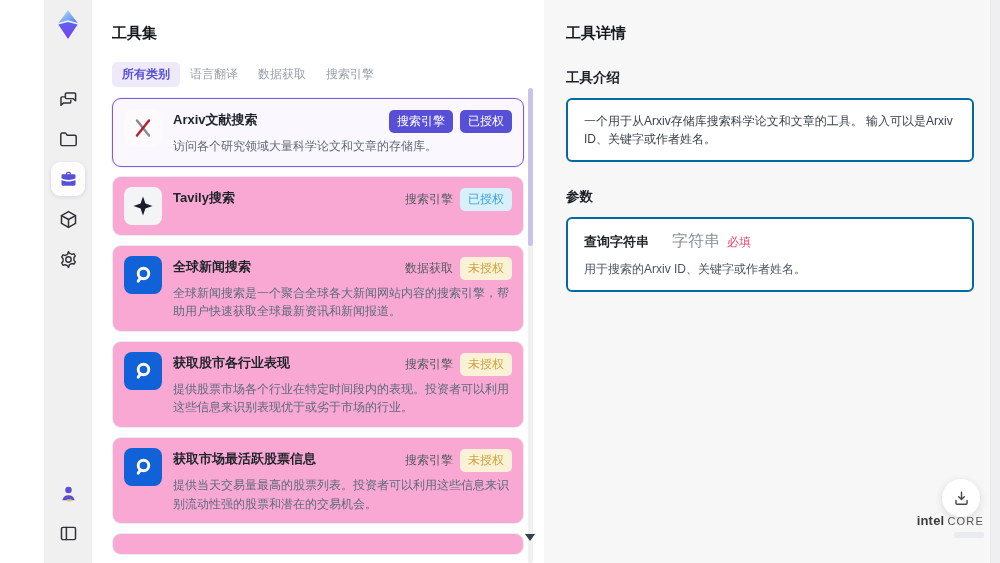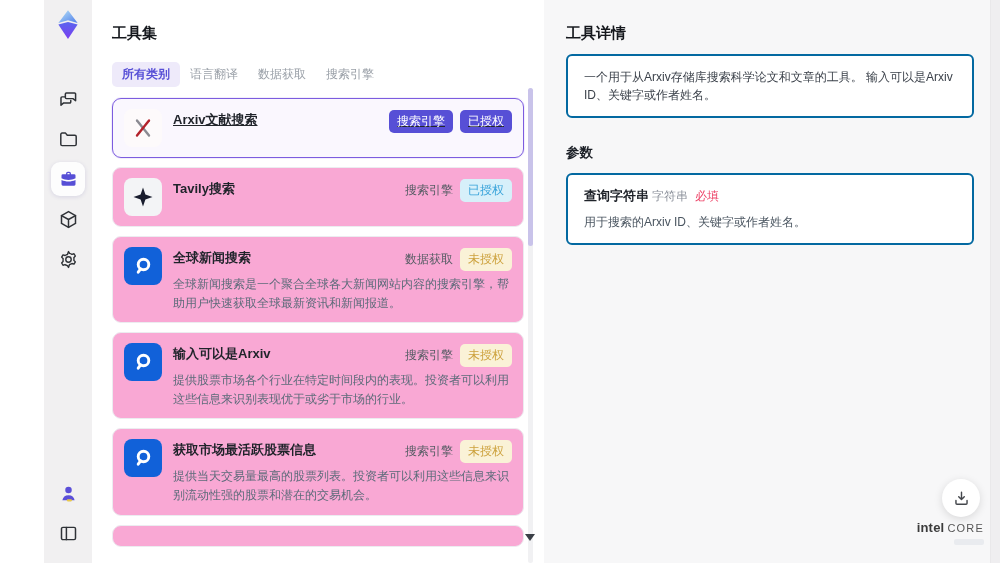--- a/index.html
+++ b/index.html
@@ -17,21 +17,21 @@
   .sidebar-bottom .nav-item { margin:3px 0; }
 
   
   .list-panel { width:452px; flex:none; background:#ffffff; position:relative; padding:14px 24px 0 20px; overflow:hidden; }
   .page-title { font-size:15px; font-weight:bold; margin-top:10px; color:#15181d; }
   .tabs { display:flex; margin-top:19px; }
   .tab { font-size:12px; color:#9aa0a8; padding:4px 10px; border-radius:5px; cursor:pointer; white-space:nowrap; }
   .tab.active { background:#eeeafa; color:var(--accent); font-weight:bold; }
   .tool-list { margin-top:11px; width:412px; }
   .tool-card { display:flex; gap:11px; background:#f9a8d4; border:1px solid #ececf0; border-radius:9px; padding:10px 11px; margin-bottom:9px; cursor:pointer; }
-  .tool-card.selected { border:1.5px solid var(--sel-border); background:var(--sel-bg); box-shadow:0 0 0 1px rgba(124,92,223,.10);text-decoration:underline; }
+  .tool-card.selected { border:1.5px solid var(--sel-border); background:var(--sel-bg); box-shadow:0 0 0 1px rgba(124,92,223,.10); }
   .tool-icon { width:38px; height:38px; flex:none; border-radius:8px; display:flex; align-items:center; justify-content:center; }
   .tool-icon svg { width:24px; height:24px; }
   .icon-arxiv { background:#fdfafb; }
   .icon-tavily { background:#f3f4f6; }
   .icon-bluesearch { background:var(--tool-blue); }
   .tool-main { flex:1; min-width:0; }
   .tool-head { display:flex; justify-content:space-between; align-items:flex-start; gap:8px; }
   .tool-title { font-size:13px; font-weight:bold; color:#1f232a; padding-top:2px; white-space:nowrap; }
   .badges { display:flex; gap:7px; align-items:center; flex:none; padding-top:1px; }
   .cat-text { font-size:12px; color:#565c64; }
@@ -47,29 +47,29 @@
       border-left:5px solid transparent; border-right:5px solid transparent; border-top:7px solid #3a3f46; }
 
   
   .detail-panel { flex:1; background:#f7f7f8; position:relative; padding:14px 26px 0 22px; overflow:hidden; }
   .detail-title { font-size:15px; font-weight:bold; margin-top:10px; color:#15181d; }
   .section-title { font-size:13.5px; font-weight:bold; margin-top:26px; color:#1b1f26; }
   .dcard { background:#fff; border:2px solid #0369a1; border-radius:6px; margin-top:11px; padding:12px 16px; }
   .intro-text { font-size:12px; color:#3c424b; line-height:1.5; }
   .param-head { display:flex; align-items:baseline; }
   .param-name { font-size:13px; font-weight:bold; color:#1f232a; }
-  .param-type { font-size:12px; color:#8a8f99; margin-left:3px; }
+  .param-type { font-size:16px; color:#8a8f99; margin-left:23px; }
   .param-required { font-size:12px; color:var(--required); margin-left:7px; }
   .param-desc { font-size:12px; color:#4a5560; margin-top:9px; }
   .panel-scroll-strip { position:absolute; right:0; top:0; width:10px; height:100%; background:#efeef0; border-left:1px solid #e9e8ea; }
 
   .fab { position:absolute; right:20px; bottom:46px; width:38px; height:38px; border-radius:50%;
       background:#fff; box-shadow:0 2px 8px rgba(0,0,0,.13); display:flex; align-items:center; justify-content:center; cursor:pointer; }
   .fab svg { width:19px; height:19px; }
-  .brand { position:absolute; right:16px; bottom:18px; text-align:center; line-height:1.1; }
+  .brand { position:absolute; right:16px; bottom:25px; text-align:center; line-height:1.1; }
   .brand-main { font-size:13px; color:#3b3b3b; font-weight:bold; letter-spacing:.2px; }
   .brand-sub { font-size:11px; color:#555; font-weight:400; letter-spacing:1.2px; margin-left:3px; }
   .brand-faded { width:30px; height:6px; background:#e9ebef; border-radius:2px; margin:3px 0 0 auto; }
 </style>
 </head>
 <body>
 
 <div class="app">
 
   <aside class="sidebar">
@@ -153,20 +153,21 @@
             </svg>
           </div>
     <div class="tool-main">
       <div class="tool-head">
         <div class="tool-title">Arxiv文献搜索</div>
         <div class="badges">
           <span class="cat badge badge-solid">搜索引擎</span>
           <span class="auth badge badge-solid">已授权</span>
         </div>
       </div>
+      <div class="tool-desc">访问各个研究领域大量科学论文和文章的存储库。</div>
     </div>
   </div>
 
   <div class="tool-card">
     <div class="tool-icon icon-tavily">
             <svg viewBox="0 0 24 24">
               <path d="M12 2.5 L14.4 9.6 L21.5 12 L14.4 14.4 L12 21.5 L9.6 14.4 L2.5 12 L9.6 9.6 Z" fill="#191d2e"></path>
             </svg>
           </div>
     <div class="tool-main">
@@ -201,21 +202,21 @@
 
   <div class="tool-card">
     <div class="tool-icon icon-bluesearch">
             <svg viewBox="0 0 24 24" fill="none" stroke="#ffffff" stroke-width="2.9" stroke-linecap="round">
               <circle cx="12.5" cy="10.5" r="5.3"></circle>
               <path d="M9.6 14.8 L7.2 18.2"></path>
             </svg>
           </div>
     <div class="tool-main">
       <div class="tool-head">
-        <div class="tool-title">输入可以是Arxiv</div>
+        <div class="tool-title">获取股市各行业表现</div>
         <div class="badges">
           <span class="cat cat-text">搜索引擎</span>
           <span class="auth badge badge-yellow">未授权</span>
         </div>
       </div>
       <div class="tool-desc">提供股票市场各个行业在特定时间段内的表现。投资者可以利用这些信息来识别表现优于或劣于市场的行业。</div>
     </div>
   </div>
 
   <div class="tool-card">
@@ -243,20 +244,21 @@
   </div>
 </div>
     <div class="list-scrollbar">
       <div class="thumb"></div>
     </div>
     <div class="scroll-down-indicator"></div>
   </main>
 
   <section class="detail-panel">
     <h2 class="detail-title">工具详情</h2>
+    <h3 class="section-title">工具介绍</h3>
     <div class="dcard">
       <div class="intro-text">一个用于从Arxiv存储库搜索科学论文和文章的工具。 输入可以是Arxiv ID、关键字或作者姓名。</div>
     </div>
     <h3 class="section-title">参数</h3>
     <div class="dcard">
       <div class="param-head">
         <span class="param-name">查询字符串</span>
         <span class="param-type">字符串</span>
         <span class="param-required">必填</span>
       </div>

